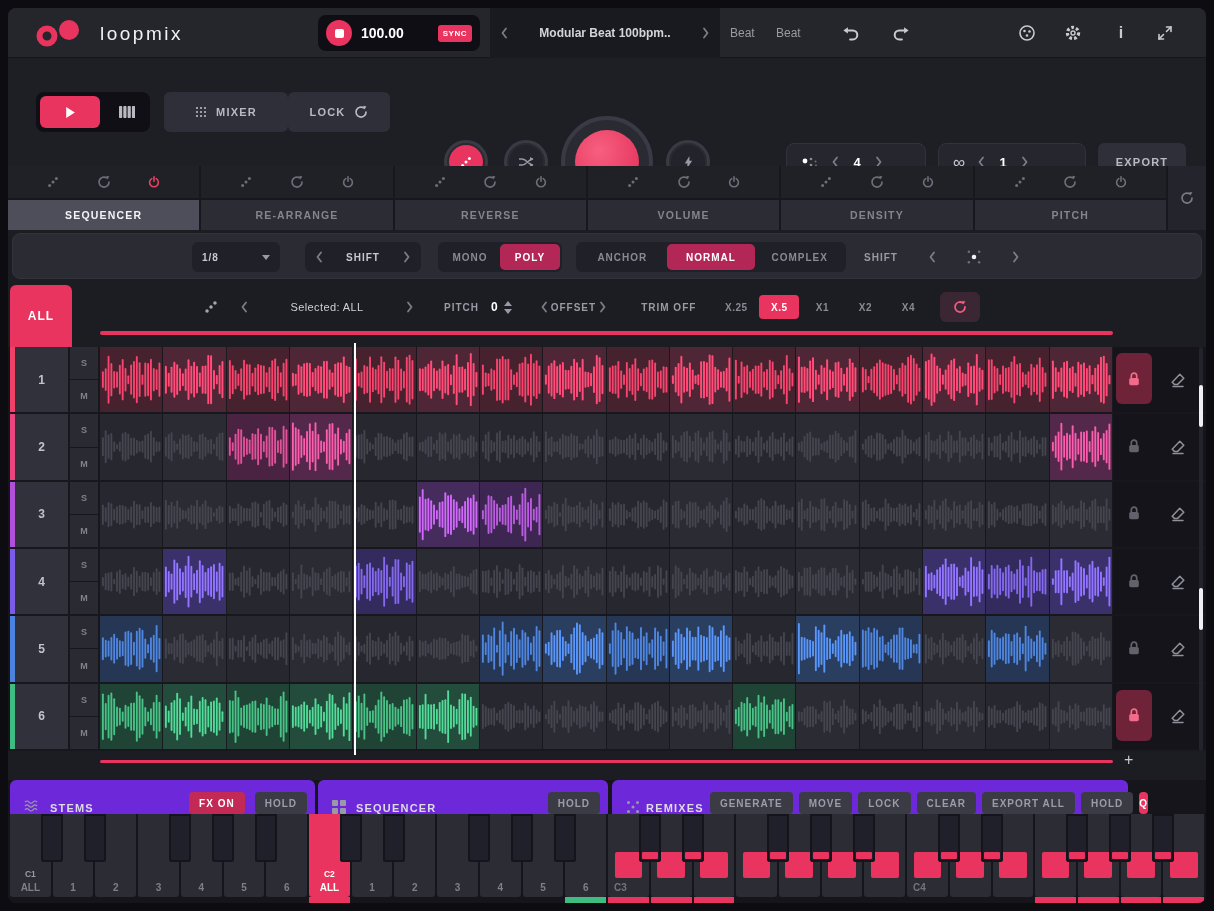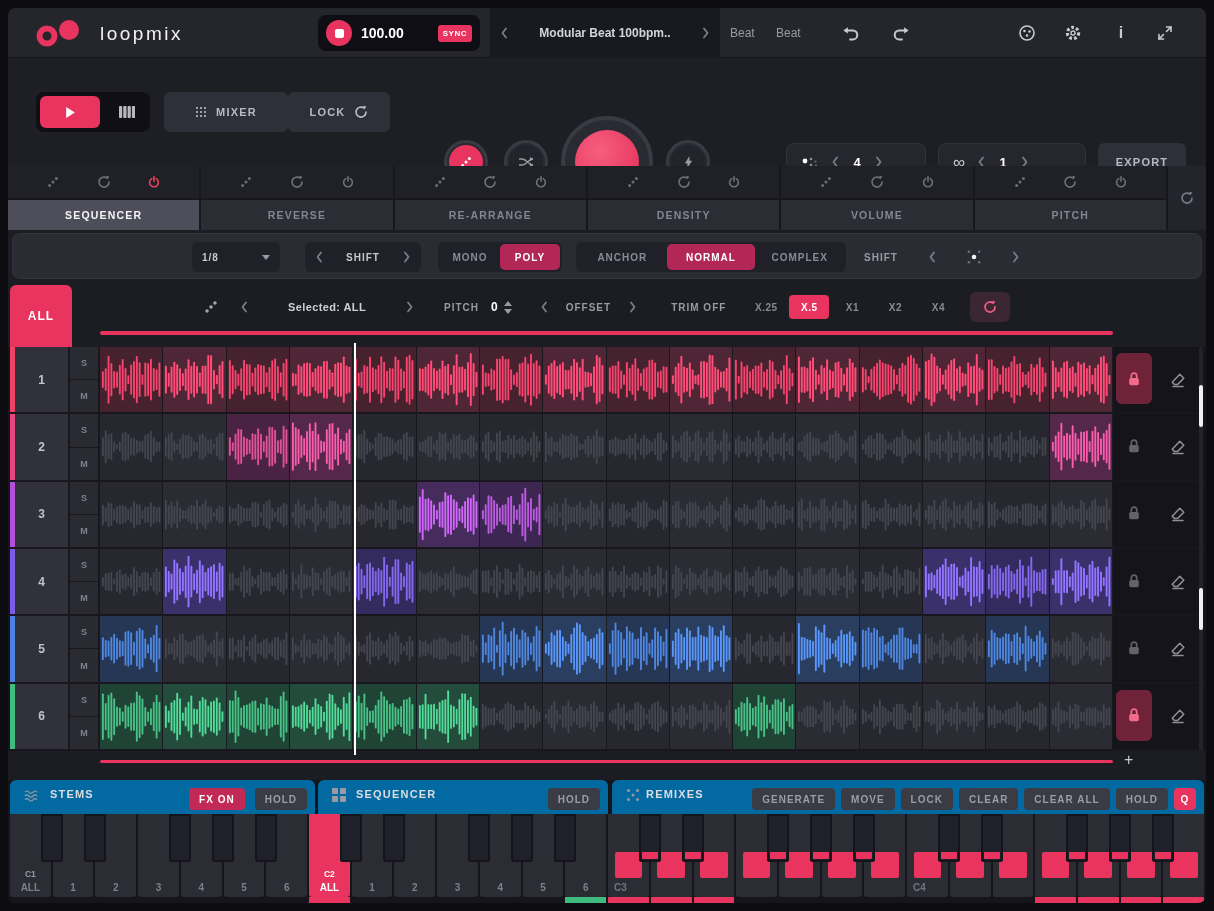--- a/index.html
+++ b/index.html
@@ -67,21 +67,21 @@
   .sw-tri{left:563px;width:270px;padding:2px}
   .seg{flex:1;height:100%;display:flex;align-items:center;justify-content:center;color:#8a8a94;font-size:10px;font-weight:bold;letter-spacing:1px;border-radius:5px}
   .seg.active{background:#b32757;color:#fff}
   .sw-anchor{left:845px;width:168px;background:transparent;justify-content:space-between;padding:0 6px;color:#9a9aa3}
 
   
   .allblock{position:absolute;left:2px;top:277px;width:62px;height:62px;background:#e8345e;border-radius:6px 6px 0 0;display:flex;align-items:center;justify-content:center;color:#fff;font-size:12px;font-weight:bold;letter-spacing:1px;z-index:3;cursor:pointer}
   .rowbar{position:absolute;left:196px;top:283px;height:32px;display:flex;align-items:center;color:#9a9aa4}
   .rb-lab{font-size:10px;font-weight:bold;letter-spacing:1px;color:#9a9aa4}
   .rb-val{font-size:12px;font-weight:bold;color:#fff}
-  .sel-name{width:158px;text-align:center;font-size:11px;font-weight:bold;letter-spacing:.4px;color:#cfcfd7}
+  .sel-name{width:158px;text-align:center;font-size:11px;font-weight:normal;letter-spacing:.4px;color:#cfcfd7}
   .vstep{display:flex;flex-direction:column;gap:3px;margin-left:6px;cursor:pointer}
   #speeds{display:flex;gap:3px;margin-left:20px}
   .speed-chip{min-width:40px;height:24px;padding:0 6px;display:flex;align-items:center;justify-content:center;font-size:10px;font-weight:bold;letter-spacing:.5px;color:#8a8a94;border-radius:4px;cursor:pointer}
   .speed-chip.active{background:#e8345e;color:#fff}
   .rotatechip{width:40px;height:30px;margin-left:12px;background:#3a2733;border-radius:6px;display:flex;align-items:center;justify-content:center;cursor:pointer}
 
   
   .progress{position:absolute;left:92px;width:1013px;background:#e8345e;border-radius:2px;z-index:2}
   .progress.top{top:323px;height:4px}
   .progress.bottom{top:752px;height:3px}
@@ -99,24 +99,24 @@
   .row-lock{position:absolute;left:1108px;top:6px;bottom:8px;width:36px;display:flex;align-items:center;justify-content:center;color:#62626c;cursor:pointer}
   .row-lock.locked{background:#6e2339;border-radius:6px;color:#f26b8b}
   .row-erase{position:absolute;left:1150px;top:0;bottom:0;width:40px;display:flex;align-items:center;justify-content:center;color:#8f8f99;cursor:pointer}
   .playhead{position:absolute;left:346px;top:335px;width:2px;height:412px;background:#ffffff;z-index:4}
   .sbar-track{position:absolute;left:1191px;top:339px;width:4px;height:404px;background:#23232b;border-radius:2px}
   .sbar{position:absolute;left:1191px;width:4px;height:42px;background:#f0f0f4;border-radius:2px;z-index:2;cursor:pointer}
   .sbar.a{top:377px}.sbar.b{top:580px}
 
   
   .kb-bg{position:absolute;left:0;top:772px;width:1198px;height:123px;background:#15151b}
-  .panel{position:absolute;top:772px;height:34px;background:#0369a1;border-radius:6px 6px 0 0;display:flex;align-items:flex-start;gap:10px;padding:8px 8px 0 14px;z-index:2}
+  .panel{position:absolute;top:772px;height:34px;background:#6d28d9;border-radius:6px 6px 0 0;display:flex;align-items:flex-end;gap:10px;padding:8px 8px 0 14px;z-index:2}
   .panel.p1{left:2px;width:305px}
   .panel.p2{left:310px;width:290px}
-  .panel.p3{left:604px;width:592px;gap:6px}
+  .panel.p3{left:604px;width:516px;gap:6px}
   .ptitle{font-size:11px;font-weight:bold;letter-spacing:1.2px;color:#dcdce2}
   .picon{color:#9a9aa4;display:flex}
   .chip{height:22px;padding:0 10px;border-radius:4px;background:#3b3b46;color:#9c9ca6;font-size:10px;font-weight:bold;letter-spacing:1px;display:flex;align-items:center;cursor:pointer;white-space:nowrap}
   .chip.pink{background:#c22a55;color:#fff}
   .chip.q{background:#e8345e;color:#fff;padding:0;width:22px;justify-content:center}
   .ml-auto{margin-left:auto}
   #keyboard{position:absolute;left:2px;top:806px;width:1194px;height:83px;display:flex;gap:2px;z-index:1}
   .wkey{flex:1;position:relative;background:#2c2c35;border-radius:0 0 3px 3px;cursor:pointer}
   .wkey.hl{background:#e8345e}
   .ktop{position:absolute;bottom:18px;width:100%;text-align:center;font-size:8.5px;font-weight:bold;color:#9a9aa4}
@@ -360,21 +360,21 @@
                 <path d="M9.2.8l3.2.8-2 2.8z" fill="#6e6e79"></path>
               </svg>
             </span>
        <span class="tico">
               <svg class="ic12" viewBox="0 0 12 12">
                 <path d="M3.8 2.6a4.4 4.4 0 1 0 4.4 0" fill="none" stroke="#6e6e79" stroke-width="1.6" stroke-linecap="round"></path>
                 <path d="M6 .8v4.4" stroke="#6e6e79" stroke-width="1.6" stroke-linecap="round"></path>
               </svg>
             </span>
      </div>
-     <div class="tab-label">REVERSE</div>
+     <div class="tab-label">RE-ARRANGE</div>
         </div>
         <div class="tab-col">
           <div class="tab-icons">
        <span class="tico">
               <svg class="ic12" viewBox="0 0 12 12" fill="#6e6e79">
                 <circle cx="2.6" cy="9.4" r="1.5"></circle>
                 <circle cx="6" cy="6" r="1.5"></circle>
                 <circle cx="9.4" cy="2.6" r="1.5"></circle>
               </svg>
             </span>
@@ -384,21 +384,21 @@
                 <path d="M9.2.8l3.2.8-2 2.8z" fill="#6e6e79"></path>
               </svg>
             </span>
        <span class="tico">
               <svg class="ic12" viewBox="0 0 12 12">
                 <path d="M3.8 2.6a4.4 4.4 0 1 0 4.4 0" fill="none" stroke="#6e6e79" stroke-width="1.6" stroke-linecap="round"></path>
                 <path d="M6 .8v4.4" stroke="#6e6e79" stroke-width="1.6" stroke-linecap="round"></path>
               </svg>
             </span>
      </div>
-     <div class="tab-label">RE-ARRANGE</div>
+     <div class="tab-label">REVERSE</div>
         </div>
         <div class="tab-col">
           <div class="tab-icons">
        <span class="tico">
               <svg class="ic12" viewBox="0 0 12 12" fill="#6e6e79">
                 <circle cx="2.6" cy="9.4" r="1.5"></circle>
                 <circle cx="6" cy="6" r="1.5"></circle>
                 <circle cx="9.4" cy="2.6" r="1.5"></circle>
               </svg>
             </span>
@@ -408,21 +408,21 @@
                 <path d="M9.2.8l3.2.8-2 2.8z" fill="#6e6e79"></path>
               </svg>
             </span>
        <span class="tico">
               <svg class="ic12" viewBox="0 0 12 12">
                 <path d="M3.8 2.6a4.4 4.4 0 1 0 4.4 0" fill="none" stroke="#6e6e79" stroke-width="1.6" stroke-linecap="round"></path>
                 <path d="M6 .8v4.4" stroke="#6e6e79" stroke-width="1.6" stroke-linecap="round"></path>
               </svg>
             </span>
      </div>
-     <div class="tab-label">DENSITY</div>
+     <div class="tab-label">VOLUME</div>
         </div>
         <div class="tab-col">
           <div class="tab-icons">
        <span class="tico">
               <svg class="ic12" viewBox="0 0 12 12" fill="#6e6e79">
                 <circle cx="2.6" cy="9.4" r="1.5"></circle>
                 <circle cx="6" cy="6" r="1.5"></circle>
                 <circle cx="9.4" cy="2.6" r="1.5"></circle>
               </svg>
             </span>
@@ -432,21 +432,21 @@
                 <path d="M9.2.8l3.2.8-2 2.8z" fill="#6e6e79"></path>
               </svg>
             </span>
        <span class="tico">
               <svg class="ic12" viewBox="0 0 12 12">
                 <path d="M3.8 2.6a4.4 4.4 0 1 0 4.4 0" fill="none" stroke="#6e6e79" stroke-width="1.6" stroke-linecap="round"></path>
                 <path d="M6 .8v4.4" stroke="#6e6e79" stroke-width="1.6" stroke-linecap="round"></path>
               </svg>
             </span>
      </div>
-     <div class="tab-label">VOLUME</div>
+     <div class="tab-label">DENSITY</div>
         </div>
         <div class="tab-col">
           <div class="tab-icons">
        <span class="tico">
               <svg class="ic12" viewBox="0 0 12 12" fill="#6e6e79">
                 <circle cx="2.6" cy="9.4" r="1.5"></circle>
                 <circle cx="6" cy="6" r="1.5"></circle>
                 <circle cx="9.4" cy="2.6" r="1.5"></circle>
               </svg>
             </span>
@@ -552,21 +552,21 @@
           </svg>
       <svg width="8" height="5" viewBox="0 0 8 5">
             <path d="M0 0h8L4 5z" fill="#9a9aa4"></path>
           </svg>
     </span>
     <span class="chev" style="margin-left:28px">
           <svg class="ic-chev" viewBox="0 0 8 12">
             <path d="M6 1.5 2.5 6 6 10.5" fill="none" stroke="currentColor" stroke-width="1.8" stroke-linecap="round" stroke-linejoin="round"></path>
           </svg>
         </span>
-    <span class="rb-lab" style="margin:0 18px">OFFSET</span>
+    <span class="rb-lab" style="margin:0 3px">OFFSET</span>
     <span class="chev">
           <svg class="ic-chev" viewBox="0 0 8 12">
             <path d="M2 1.5 5.5 6 2 10.5" fill="none" stroke="currentColor" stroke-width="1.8" stroke-linecap="round" stroke-linejoin="round"></path>
           </svg>
         </span>
     <span class="rb-lab" style="margin-left:34px">TRIM OFF</span>
     <span id="speeds">
           <span class="speed-chip">X.25</span>
           <span class="speed-chip active">X.5</span>
           <span class="speed-chip">X1</span>
@@ -3158,21 +3158,21 @@
             <circle cx="2.5" cy="11.5" r="1.5"></circle>
             <circle cx="11.5" cy="11.5" r="1.5"></circle>
           </svg>
     </span>
     <span class="ptitle" style="margin-right:auto">REMIXES</span>
     <span id="remix-btns" style="display:flex;gap:6px">
           <span class="chip">GENERATE</span>
           <span class="chip">MOVE</span>
           <span class="chip">LOCK</span>
           <span class="chip">CLEAR</span>
-          <span class="chip">CLEAR ALL</span>
+          <span class="chip">EXPORT ALL</span>
           <span class="chip">HOLD</span>
         </span>
     <span class="chip q">Q</span>
   </div>
 
   <div id="keyboard">
         <div class="wkey">
           <div class="ktop">C1</div>
           <div class="klabel">ALL</div>
         </div>

